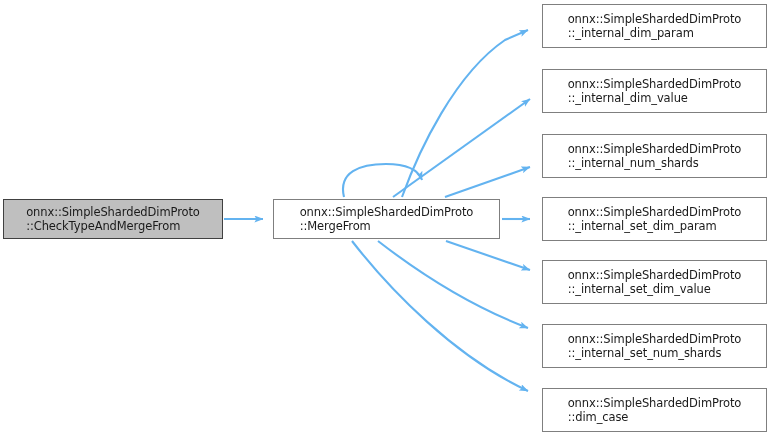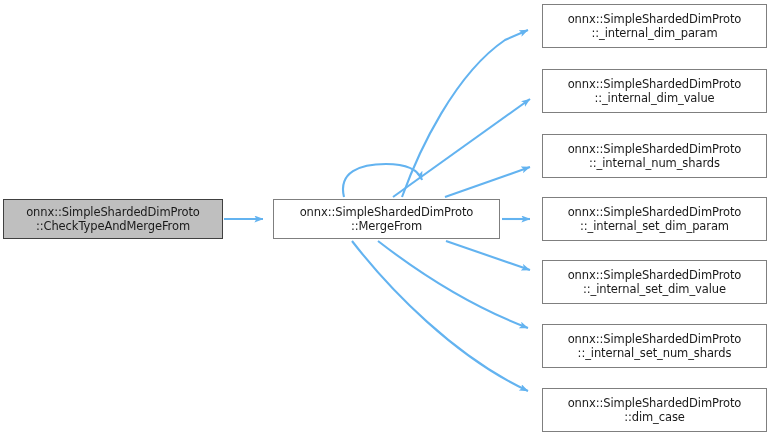--- a/index.html
+++ b/index.html
@@ -22,21 +22,21 @@
     width: 771px;
     height: 435px;
     pointer-events: none;
   }
   .node {
     position: absolute;
     box-sizing: border-box;
     display: flex;
     align-items: center;
     justify-content: center;
-    text-align: center;
+    text-align: left;
     border: 1px solid #7f7f7f;
     background: #ffffff;
     color: #1a1a1a;
     font-size: 11.5px;
     line-height: 14.5px;
     letter-spacing: -0.1px;
     white-space: pre-line;
     z-index: 2;
   }
   .node.highlight {

